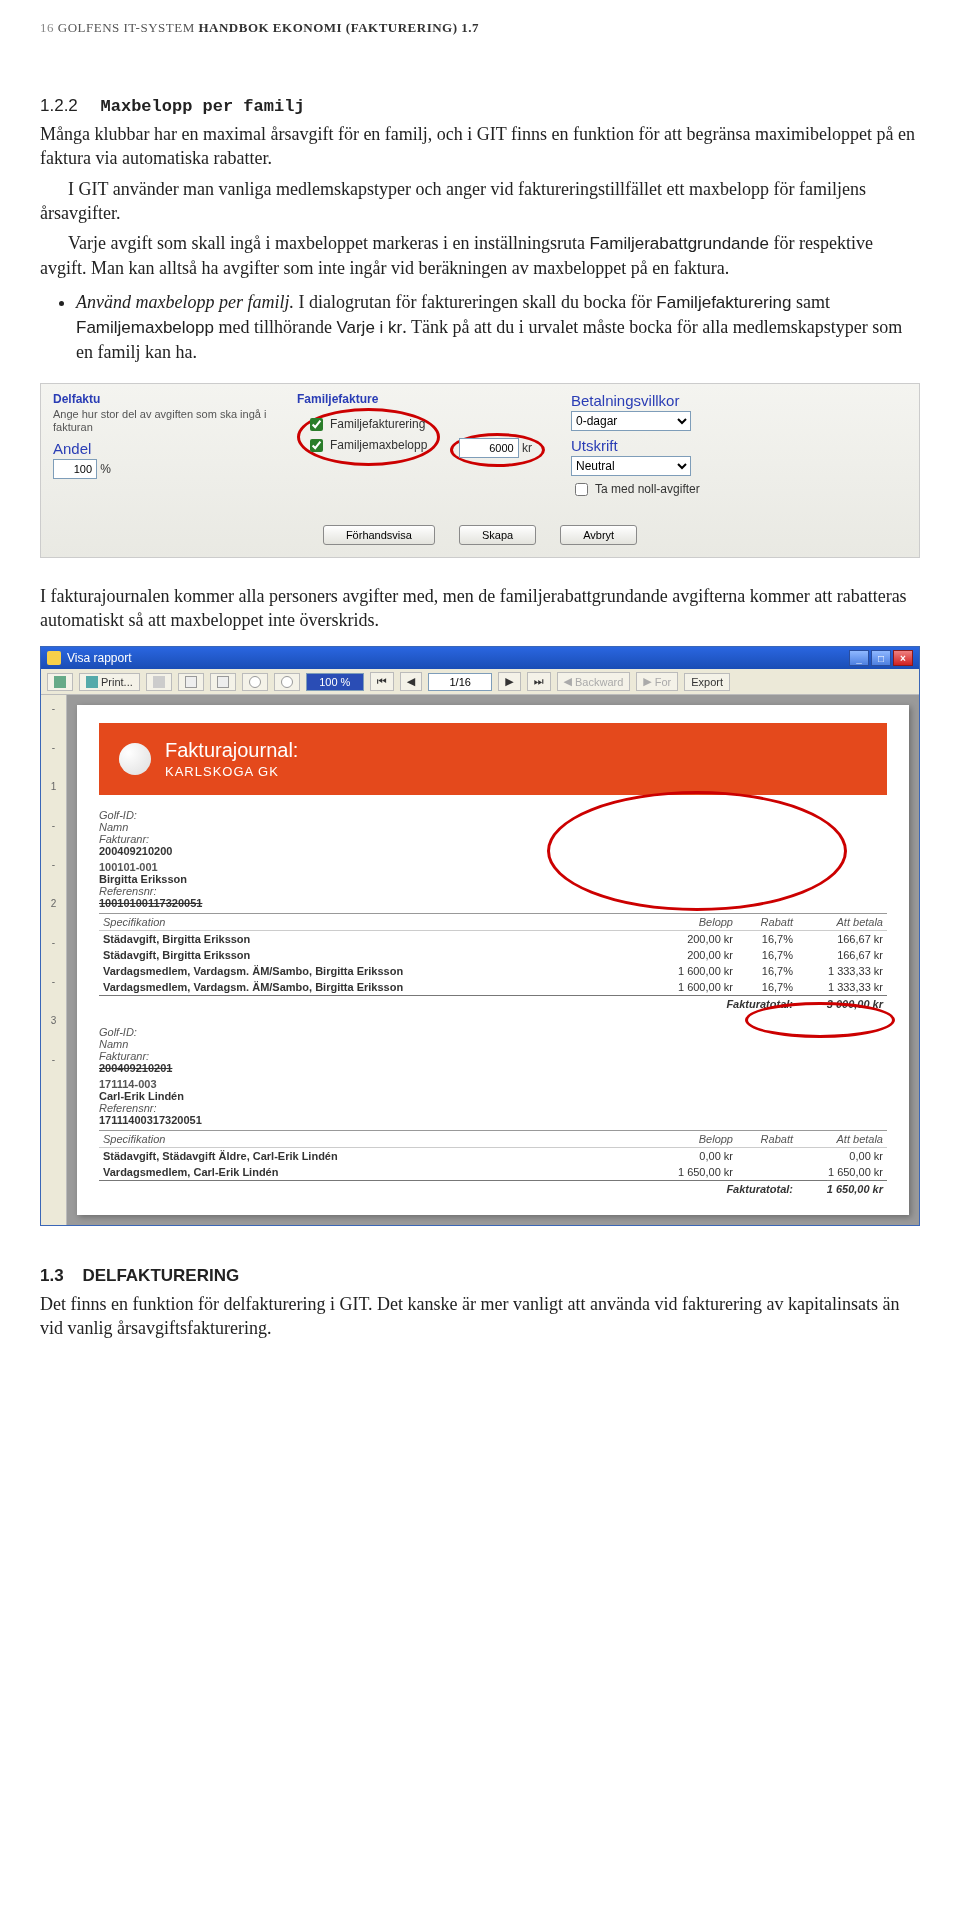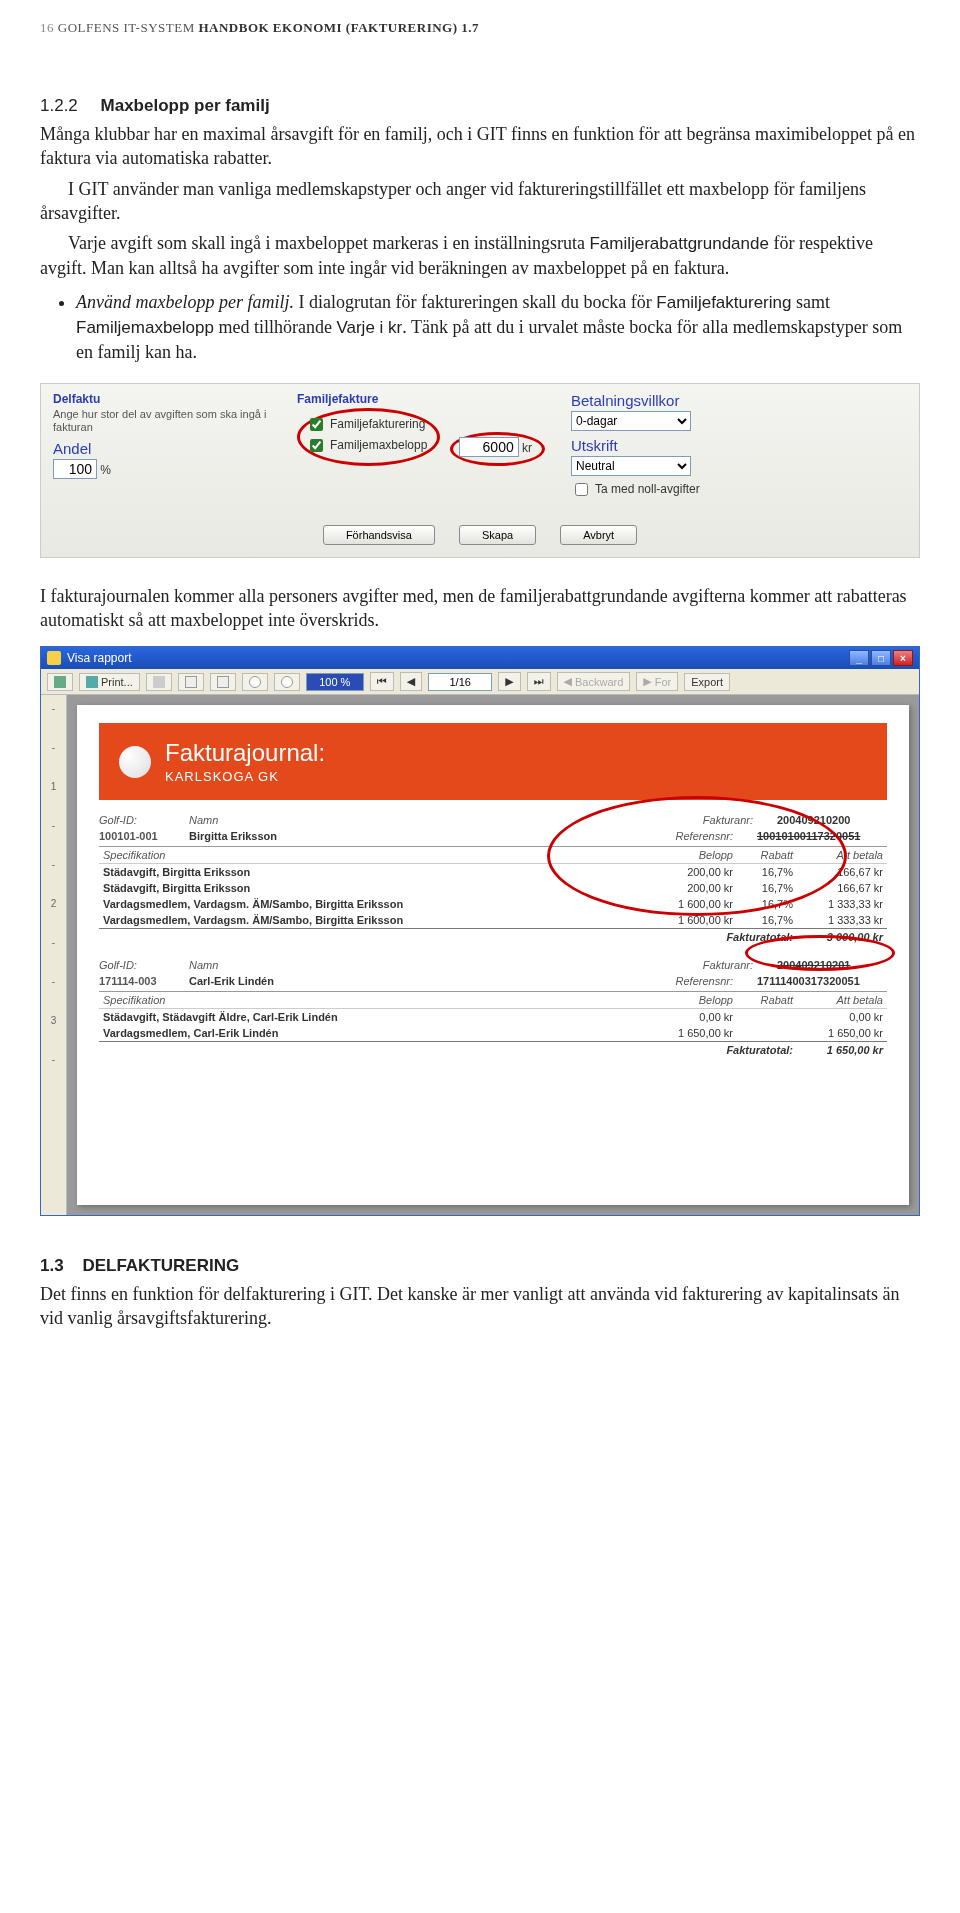--- a/index.html
+++ b/index.html
@@ -19,21 +19,21 @@
     margin-bottom: 60px;
   }
   .header-line .pg { color: #888; }
   .header-line .bold { font-weight: bold; color: #333; }
   h2.section-num {
     font-family: Arial, Helvetica, sans-serif;
     font-size: 17px;
     margin: 0 0 6px 0;
   }
   .section-num .num { font-weight: normal; margin-right: 18px; }
-  .section-num .title { font-weight: bold; }
+  .section-num .title { font-weight: bold; font-family: Liberation Mono, monospace; }
   p { margin: 0 0 6px 0; line-height: 1.35; }
   .indent { text-indent: 28px; }
   ul.bul { margin: 10px 0 10px 36px; padding: 0; }
   ul.bul li { margin-bottom: 6px; line-height: 1.35; }
   .sans { font-family: Arial, Helvetica, sans-serif; font-size: 17px; }
   em { font-style: italic; }
 
   
   .form1 {
     margin: 18px 0 26px 0;
@@ -47,21 +47,21 @@
   }
   .form1 .cols { display: flex; gap: 14px; }
   .form1 .col { flex: 1; }
   .form1 .grp-label { color: #2a3db5; font-weight: bold; margin-bottom: 2px; }
   .form1 .hint { color: #555; font-size: 11px; line-height: 1.2; margin-bottom: 6px; }
   .form1 .field-label { color: #2a3db5; font-size: 15px; margin-bottom: 2px; display: block; }
   .form1 input[type=text] {
     background: #fff;
     border: 1px solid #7e9db9;
     padding: 2px 4px;
-    font-size: 14px;
+    font-size: 11px;
     height: 20px;
     text-align: right;
   }
   .form1 select {
     background: #fff;
     border: 1px solid #7e9db9;
     font-size: 12px;
     height: 20px;
     width: 120px;
   }
@@ -138,28 +138,28 @@
     box-shadow: 2px 2px 6px rgba(0,0,0,0.3);
   }
   .banner {
     background: #e4491c;
     color: #fff;
     padding: 16px 20px;
     display: flex; align-items: center; gap: 14px;
   }
   .banner .ball { width: 32px; height: 32px; border-radius: 50%; background: radial-gradient(circle at 30% 30%, #fff, #ddd); }
   .banner .bt { font-family: Arial; }
-  .banner .bt1 { font-size: 24px; }
+  .banner .bt1 { font-size: 20px; }
   .banner .bt2 { font-size: 13px; letter-spacing: 1px; margin-top: 2px; }
   .rec {
     margin-top: 14px;
     font-size: 11px;
     position: relative;
   }
-  .rec .rhead { display: flex; margin-bottom: 4px; }
+  .rec .rhead { display: flex; margin-bottom: 4px; flex-direction: column; }
   .rec .rhead .l { width: 90px; color: #555; font-style: italic; }
   .rec .rhead .n { flex: 1; font-weight: bold; }
   .rec .rhead .rlab { color: #555; font-style: italic; margin-right: 24px; }
   .rec table { width: 100%; border-collapse: collapse; font-size: 11px; }
   .rec th { text-align: left; font-style: italic; font-weight: normal; color: #555; border-top: 1px solid #999; border-bottom: 1px solid #ccc; padding: 2px 4px; }
   .rec th.r, .rec td.r { text-align: right; }
   .rec td { padding: 2px 4px; }
   .rec td.name { font-weight: bold; }
   .rec .tot { border-top: 1px solid #777; }
   .rec .tot td { font-style: italic; font-weight: bold; }

